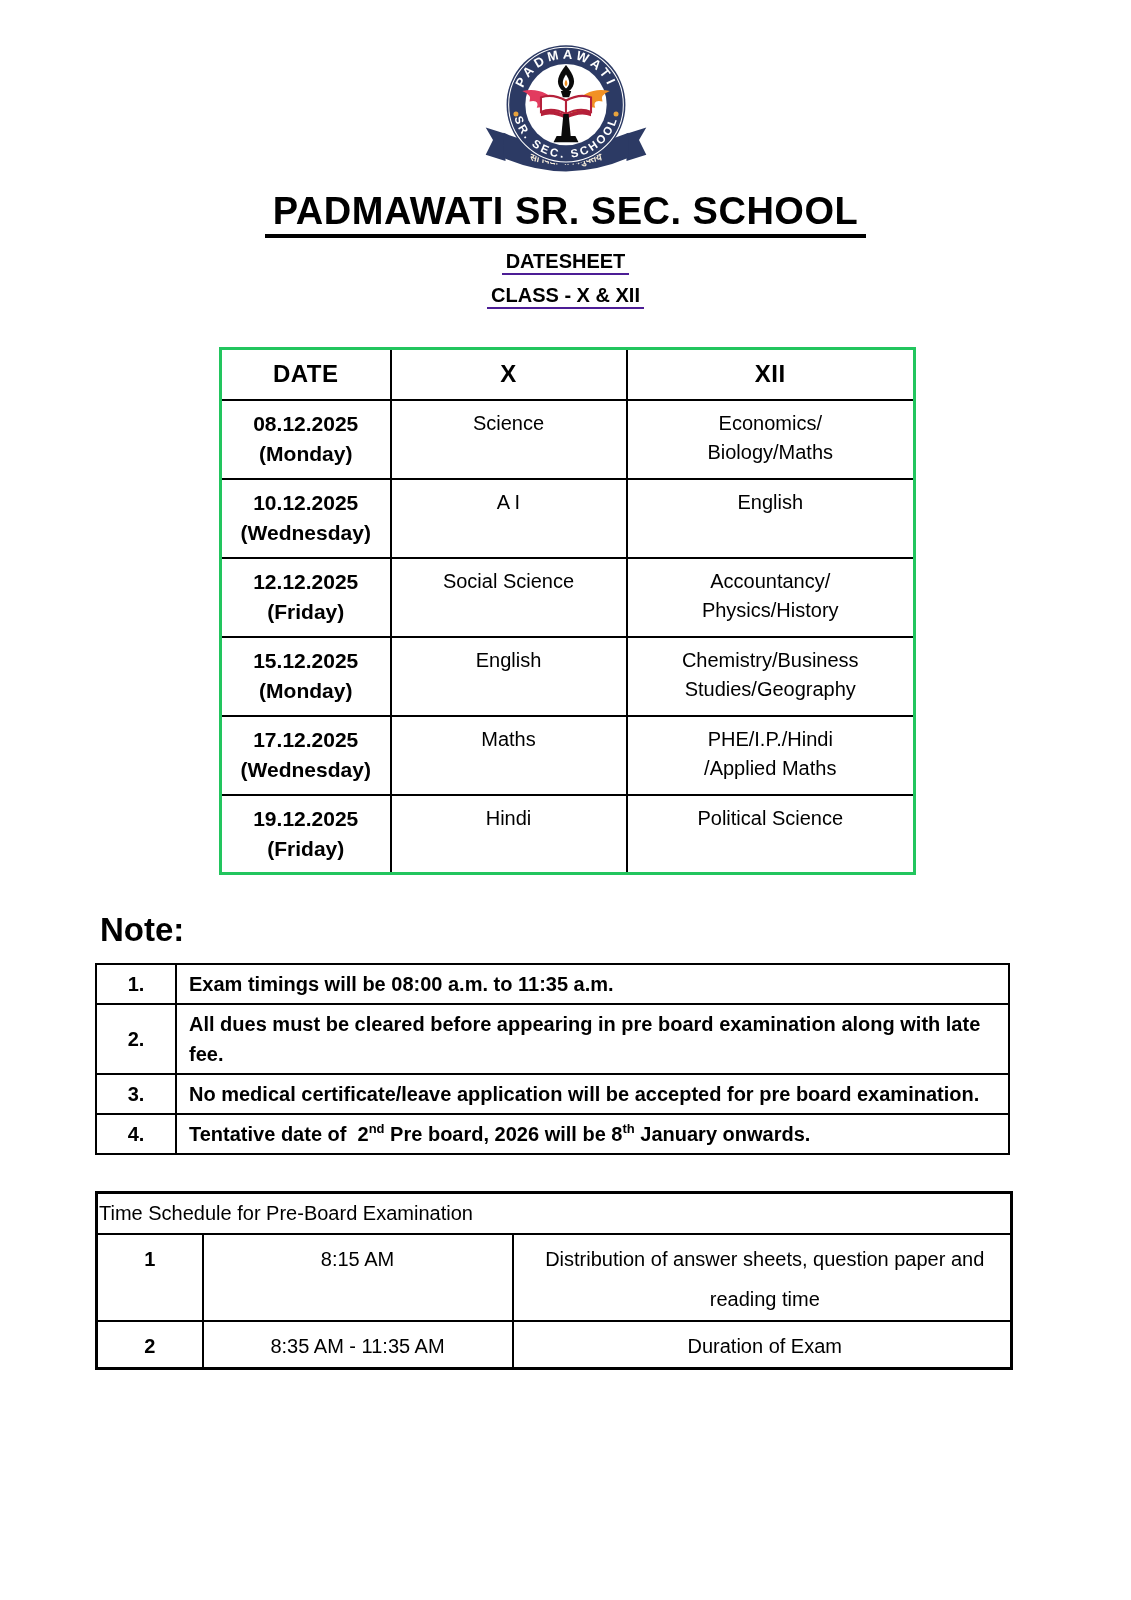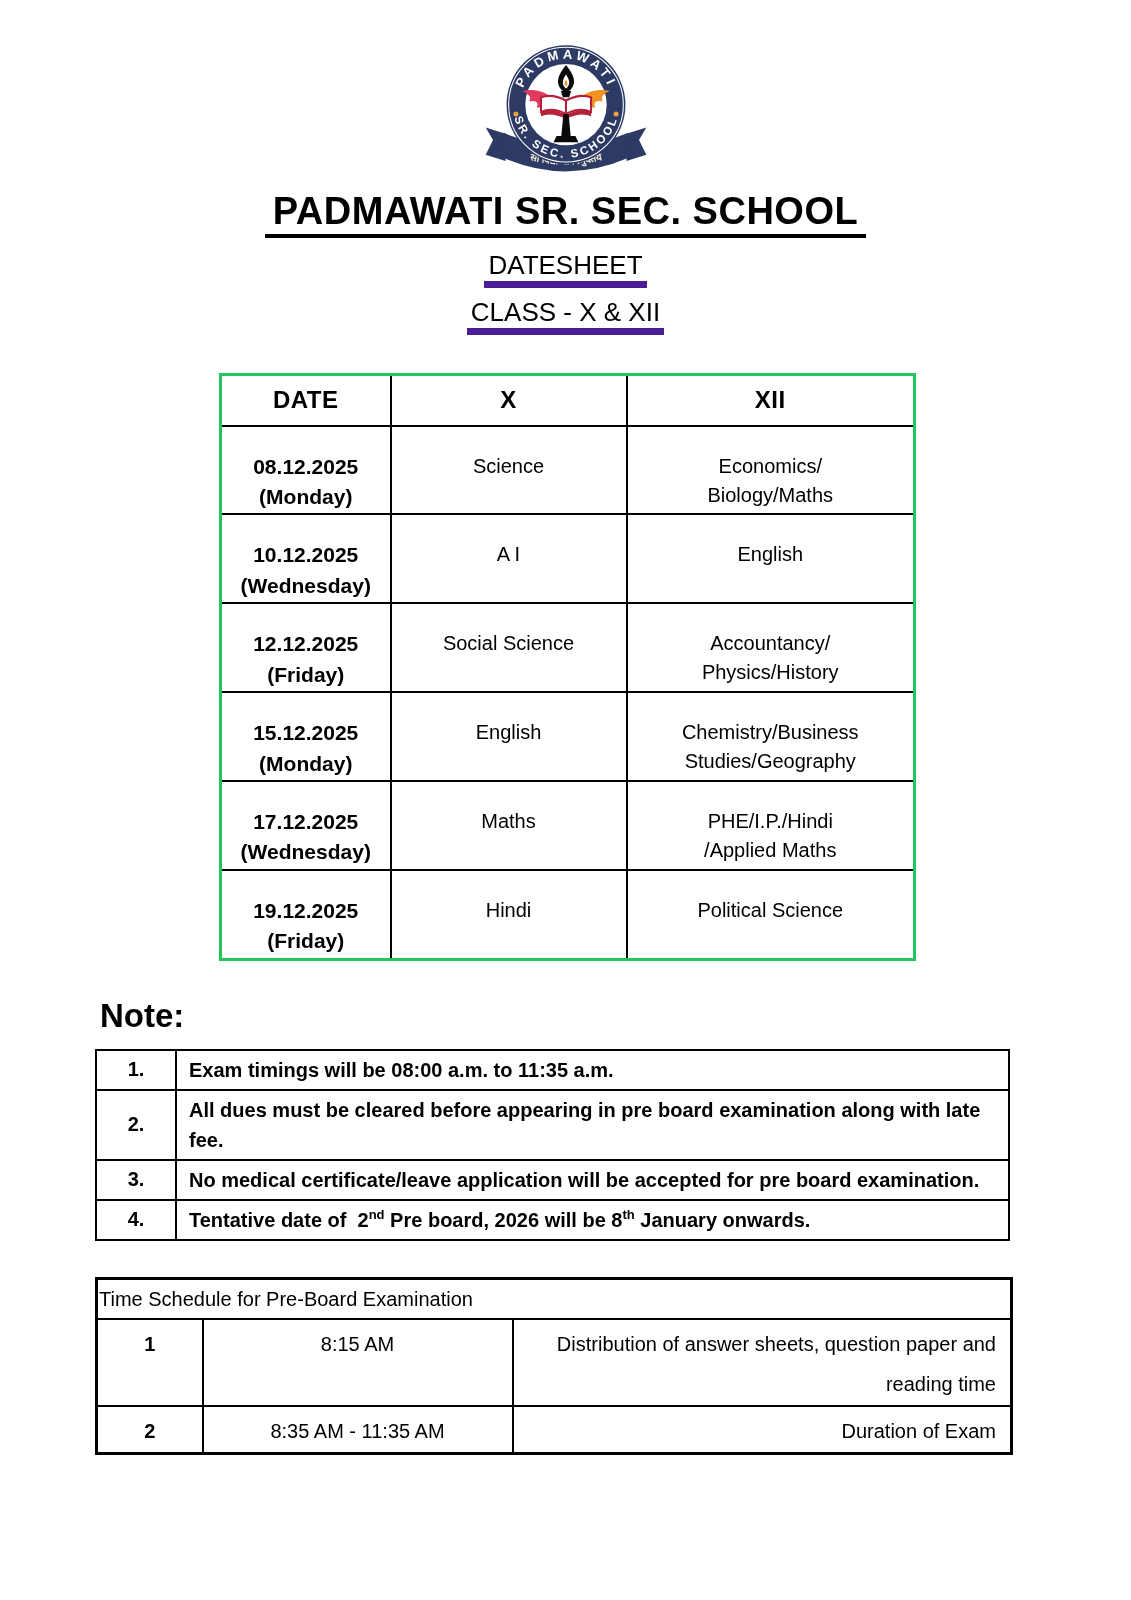--- a/index.html
+++ b/index.html
@@ -24,36 +24,36 @@
   }
   .logo-wrap svg{display:block;}
   
   .titles{display:flex;flex-direction:column;align-items:center;}
   .school-name{
     margin-top:4px;
     font-size:38px;font-weight:bold;letter-spacing:0.5px;
     border-bottom:4px solid #000;padding:0 8px 1px 8px;
   }
   .subtitle{
-    font-weight:normal;font-size:26px;
-    border-bottom:7px solid #4c1d95;padding:0 4px 0 4px;
+    font-weight:bold;font-size:20px;
+    border-bottom:2px solid #4c1d95;padding:0 4px 0 4px;
   }
   .subtitle.s1{margin-top:12px;}
   .subtitle.s2{margin-top:9px;}
   .subtitle.s3{margin-top:9px;}
   
   table{border-collapse:collapse;}
   .main-table{
     margin:38px 0 0 219px;width:694px;table-layout:fixed;
     border:3px solid #22c55e;
   }
   .main-table th,.main-table td{border:2px solid #000;text-align:center;}
   .main-table th{font-size:24px;font-weight:bold;height:51px;letter-spacing:0.5px;}
   .main-table tr.data-row{height:79px;}
-  .main-table td{vertical-align:top;padding-top:25px;line-height:1.45;font-size:20px;}
+  .main-table td{vertical-align:top;padding-top:8px;line-height:1.45;font-size:20px;}
   .main-table td.date-cell{font-weight:bold;font-size:21px;}
   .main-table td.xii-cell,.main-table td.x-cell{white-space:pre-line;}
   
   .note-label{
     margin:36px 16px 14px 100px;
     font-size:33px;font-weight:bold;
   }
   .note-table{
     margin-left:95px;width:915px;table-layout:fixed;
     border:2px solid #000;
@@ -69,21 +69,21 @@
     border:3px solid #000;
   }
   .time-table td,.time-table th{border:2px solid #000;font-size:20px;}
   .time-table .title-cell{
     text-align:left;font-weight:normal;height:41px;vertical-align:middle;
   }
   .time-table th{font-weight:bold;height:45px;text-align:center;vertical-align:middle;}
   .time-table tr.data-row td{vertical-align:top;line-height:2.0;padding-top:4px;}
   .time-table td.sno-cell{text-align:center;font-weight:bold;}
   .time-table td.timing-cell{text-align:center;}
-  .time-table td.schedule-cell{text-align:right;padding-left:20px;padding-right:14px;}
+  .time-table td.schedule-cell{text-align:center;padding-left:20px;padding-right:14px;}
   .time-table tr.row-1{height:77px;}
   .time-table tr.row-2{height:42px;}
 </style>
 </head>
 <body>
 
 <div class="page">
 
   <div class="logo-wrap">
     <svg width="168" height="146" viewBox="0 0 160 140">

